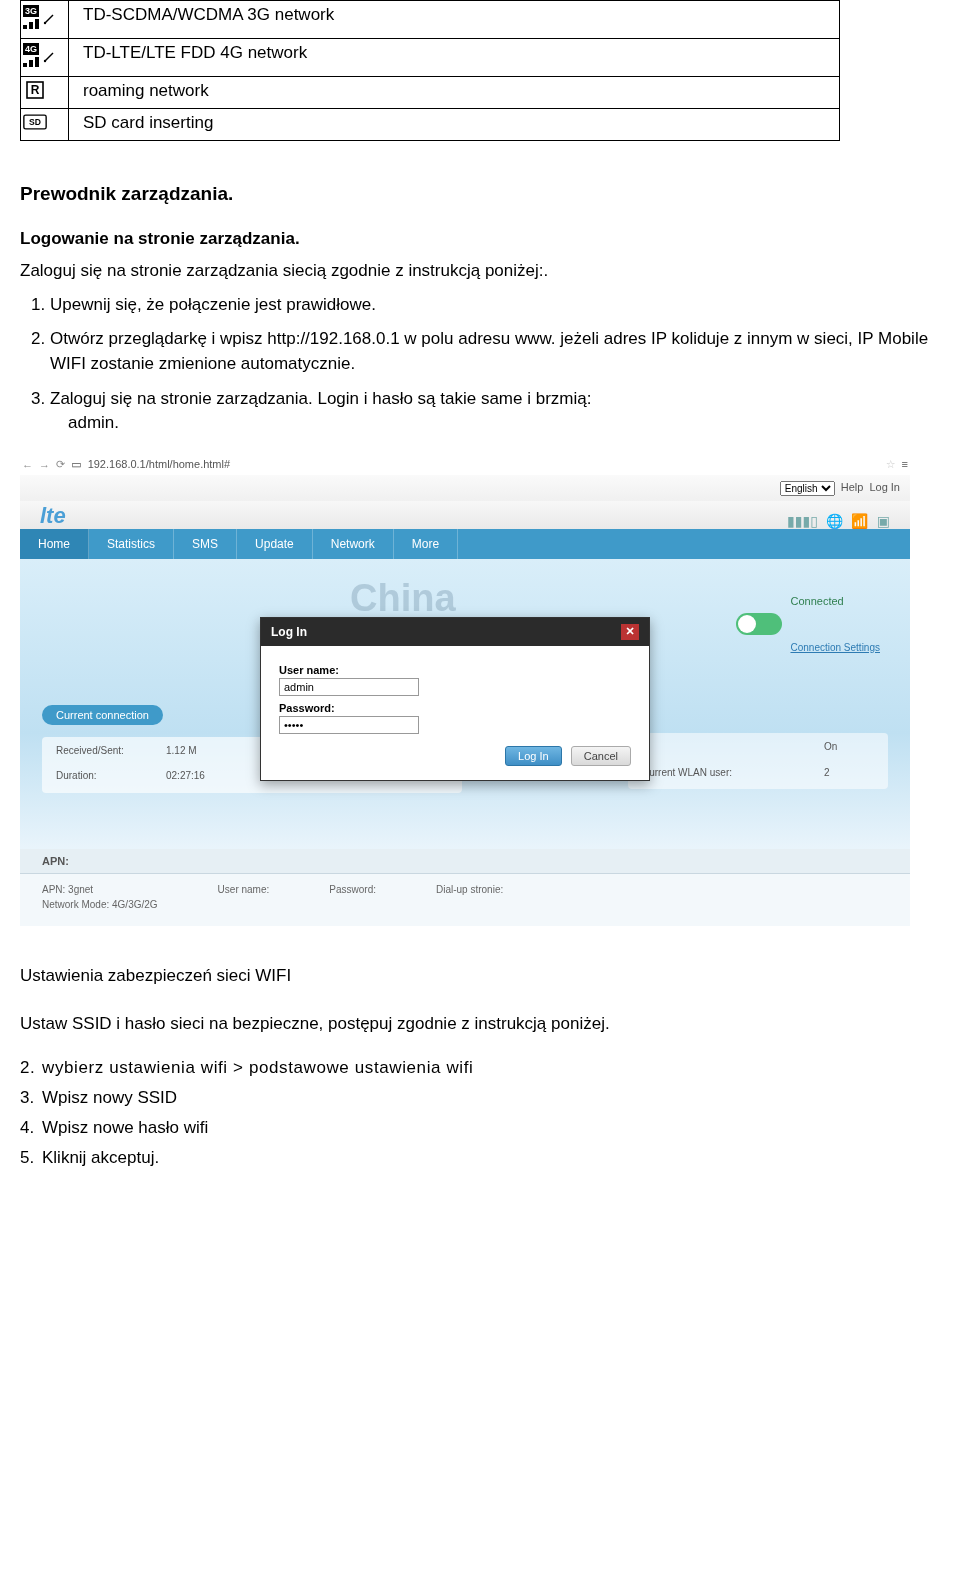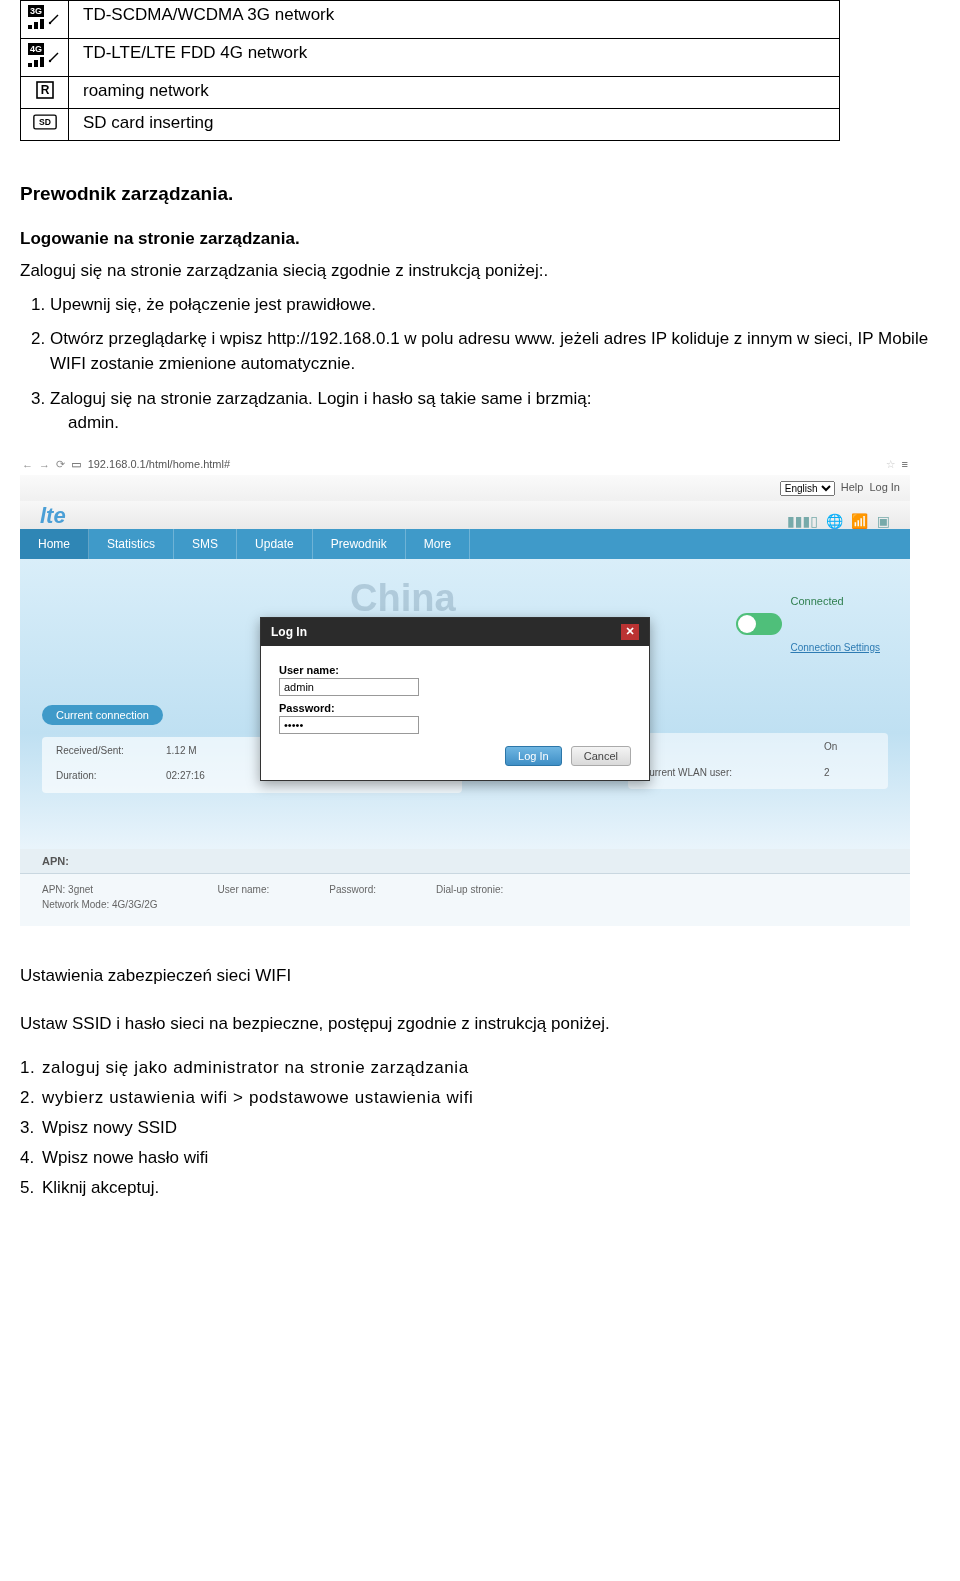--- a/index.html
+++ b/index.html
@@ -19,21 +19,20 @@
     width: 820px;
     margin-left: 0;
   }
   .defs td {
     border: 1px solid #000;
     padding: 4px 8px;
     vertical-align: top;
   }
   .defs td.icon-cell {
     width: 48px;
-    text-align: center;
     padding: 4px 2px;
   }
   .defs td.desc-cell {
     padding-left: 14px;
   }
   .icon-3g, .icon-4g { width: 34px; height: 24px; }
   .icon-r, .icon-sd { width: 24px; height: 18px; }
 
   h2.section-title {
     font-size: 19px;
@@ -277,21 +276,21 @@
         <span>📶</span>
         <span>▣</span>
       </span>
     </div>
 
     <div class="mainnav">
       <div class="item active">Home</div>
       <div class="item">Statistics</div>
       <div class="item">SMS</div>
       <div class="item">Update</div>
-      <div class="item">Prewodnik</div>
+      <div class="item">Network</div>
       <div class="item">More</div>
     </div>
 
     <div class="hero">
       <div class="watermark">China</div>
 
       <div class="conn-status">
         <div class="conn-switch"></div>
         <div>
           <div>Connected</div>
@@ -351,20 +350,19 @@
     </div>
   </div>
 
   <h3 class="subsection">Ustawienia zabezpieczeń sieci WIFI</h3>
 
   <div class="after-shot">
     <p>Ustaw SSID i hasło sieci na bezpieczne, postępuj zgodnie z instrukcją poniżej.</p>
   </div>
 
   <ul class="ol2">
-    <li class="sp"><span class="num">1.</span><span>zaloguj się jako administrator na stronie zarządzania</span></li>
     <li class="sp"><span class="num">2.</span><span>wybierz ustawienia wifi &gt; podstawowe ustawienia wifi</span></li>
     <li><span class="num">3.</span><span>Wpisz nowy SSID</span></li>
     <li><span class="num">4.</span><span>Wpisz nowe hasło wifi</span></li>
     <li><span class="num">5.</span><span>Kliknij akceptuj.</span></li>
   </ul>
 
 </div>
 
 </body></html>

